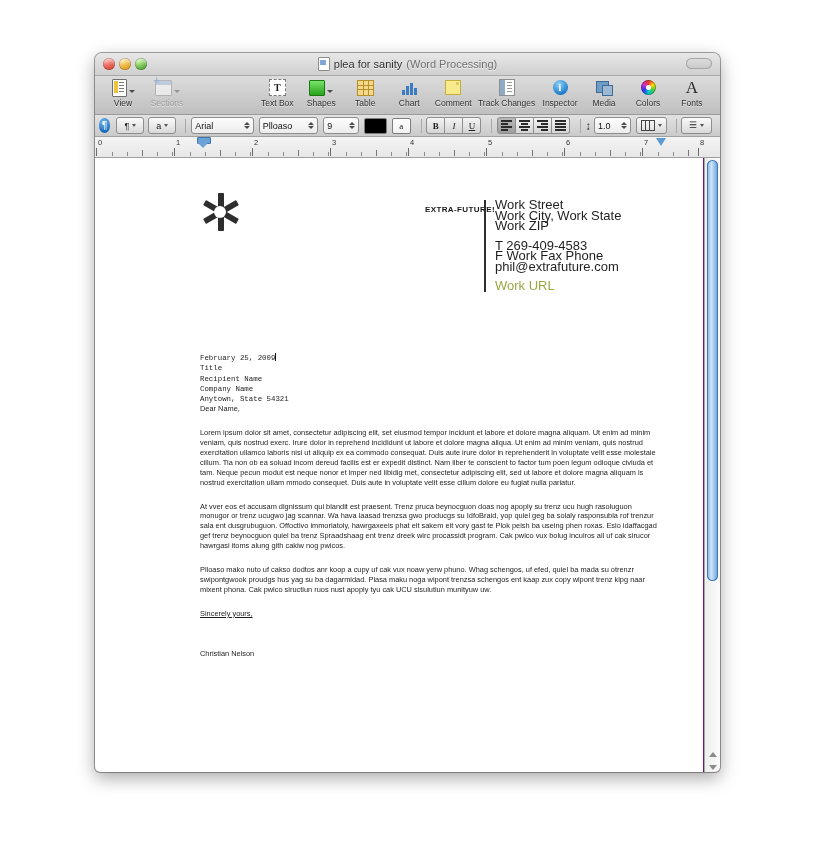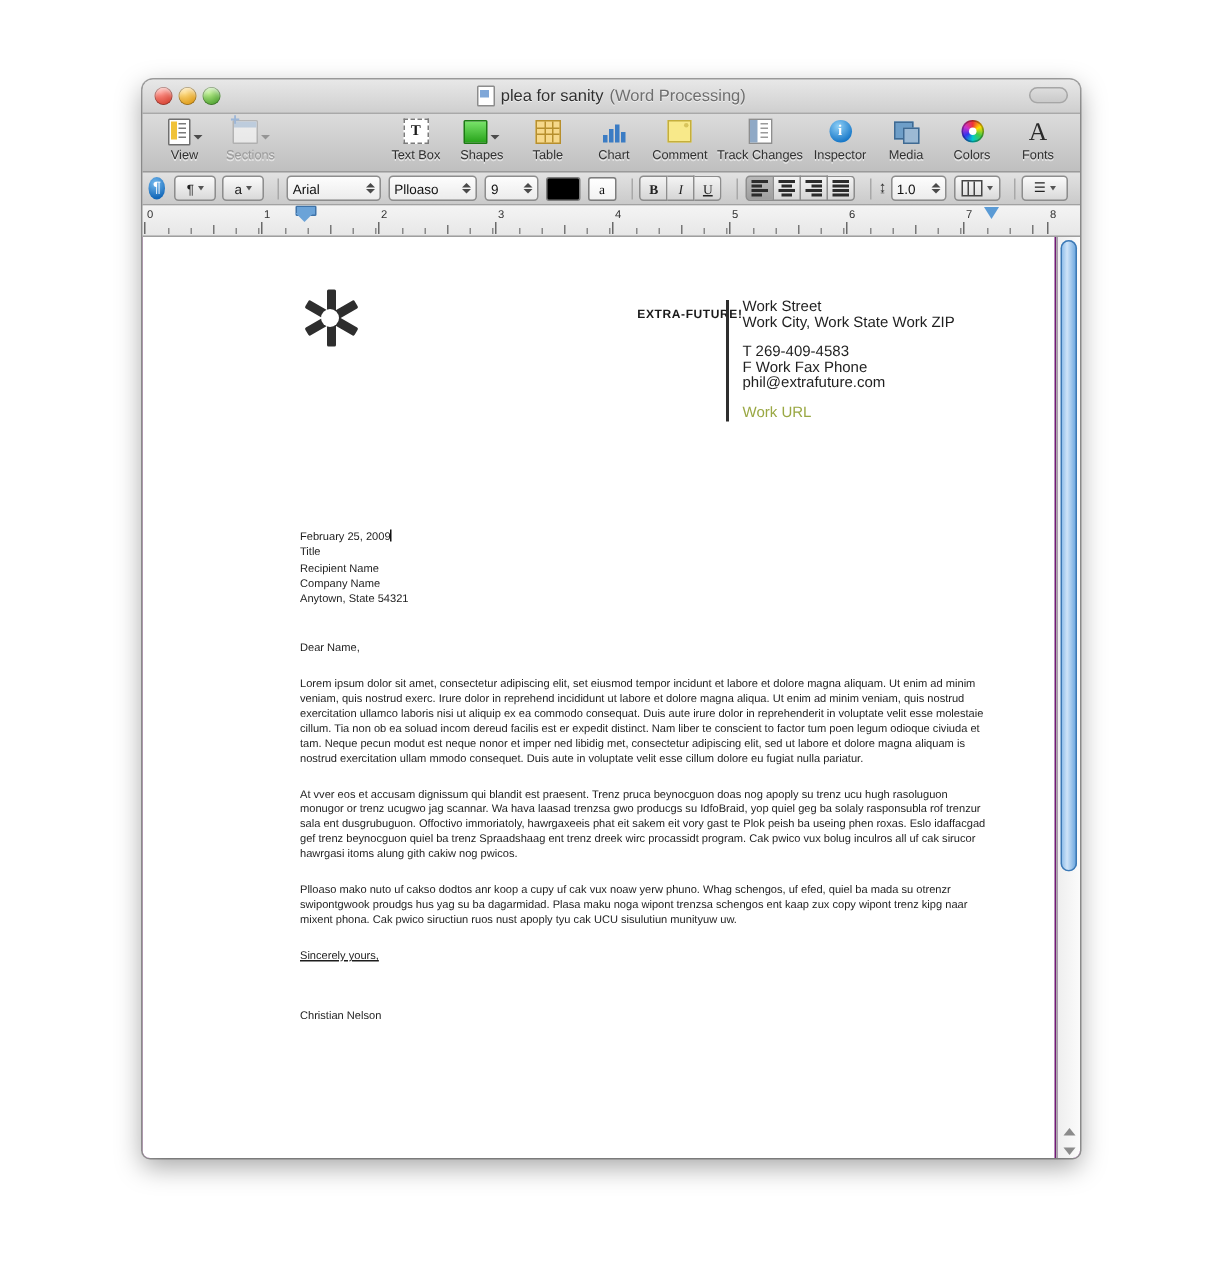--- a/index.html
+++ b/index.html
@@ -132,27 +132,27 @@
   .lh{position:absolute;left:105px;top:33px;right:30px;height:95px;}
   .logo{position:absolute;left:0;top:0;width:40px;height:42px;}
   .logo span{position:absolute;left:17.5px;top:2px;width:6px;height:38px;background:#2e2e2e;border-radius:1px;
      transform-origin:50% 50%;}
   .logo span:nth-child(2){transform:rotate(60deg);}
   .logo span:nth-child(3){transform:rotate(120deg);}
   .logo .hole{position:absolute;left:14px;top:15px;width:12px;height:12px;background:#fff;border-radius:50%;}
 
   .brand{position:absolute;right:178px;top:14px;font-size:8px;font-weight:bold;letter-spacing:.4px;color:#1a1a1a;white-space:nowrap;}
   .contact{position:absolute;right:18px;top:9px;width:160px;border-left:2px solid #2e2e2e;padding-left:9px;
-     font-size:10px;line-height:10.5px;color:#1f1f1f;}
+     font-size:13px;line-height:10.5px;color:#1f1f1f;}
   .contact .blk{margin-bottom:9px;}
   .contact .url{color:#9aa844;}
 
   
   .letter{position:absolute;left:105px;top:195px;right:45px;font-size:7.4px;color:#1d1d1d;line-height:9.6px;}
-  .addr{margin-bottom:23px;}
+  .addr{font-family:Liberation Mono, monospace;}
   .addr div{line-height:10.3px;}
   .caret-bar{display:inline-block;width:1px;height:8px;background:#111;vertical-align:-1px;margin-left:0px;}
   .salut{margin-bottom:14px;}
   .para{margin-bottom:14px;text-align:left;line-height:9.9px;}
   .closing{margin-bottom:31px;text-decoration:underline;}
 
   
   .vsb{position:absolute;right:0;top:0;width:15px;height:617px;background:linear-gradient(90deg,#eeeeee,#fbfbfb);
      border-left:1px solid #a9a9a9;}
   .vsb .thumb{position:absolute;left:2px;top:2px;width:11px;height:421px;border-radius:6px;

